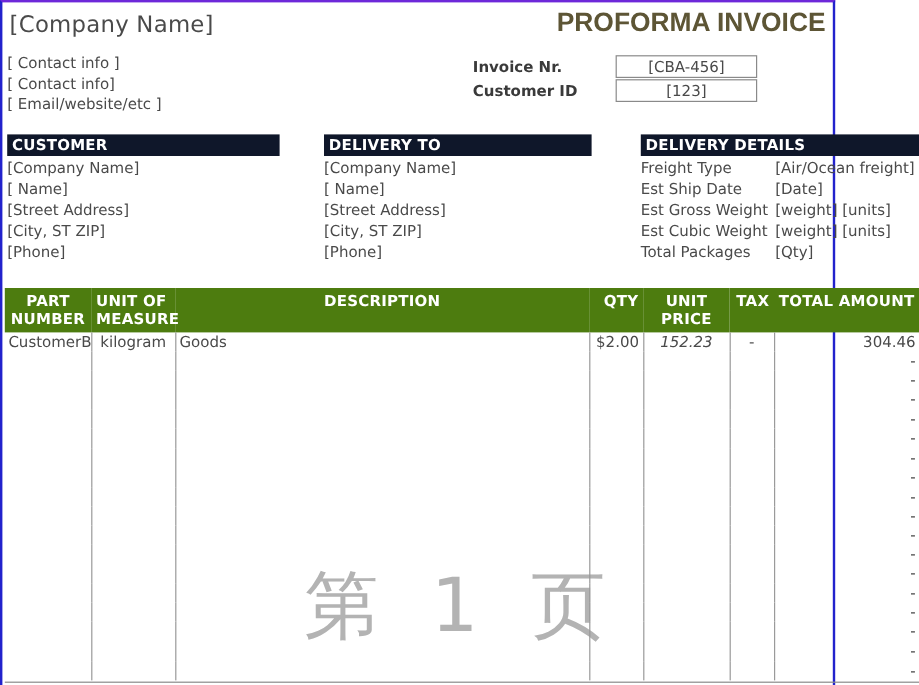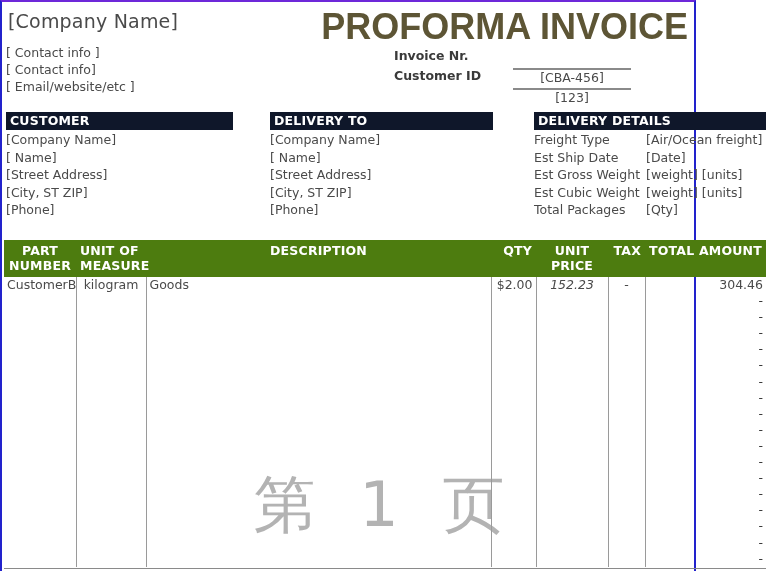--- a/index.html
+++ b/index.html
@@ -46,21 +46,21 @@
     font-size: 12.5px;
     line-height: 17px;
     color: #4a4a4a;
   }
   .contact-lines div { white-space: nowrap; }
 
   .doc-title {
     position: absolute;
     right: 6px;
     top: 4px;
-    font-size: 36px;
+    font-size: 22px;
     font-weight: bold;
     color: #5d5535;
     letter-spacing: 0px;
     white-space: nowrap;
     font-family: "Liberation Sans", "DejaVu Sans", sans-serif;
   }
 
   .meta {
     position: absolute;
     right: 0px;
@@ -85,21 +85,20 @@
   }
   .meta-value {
     flex: 0 0 118px;
     border: 1px solid #8a8a8a;
     box-sizing: border-box;
     font-size: 12.5px;
     color: #4a4a4a;
     text-align: center;
     line-height: 17px;
     white-space: nowrap;
-    margin-top: 22px;
   }
 
   
   .panels {
     position: relative;
     height: 116px;
   }
   .panel { position: absolute; top: 0; }
   .panel-customer { left: 4px;   width: 227px; }
   .panel-delivery { left: 268px; width: 223px; }

